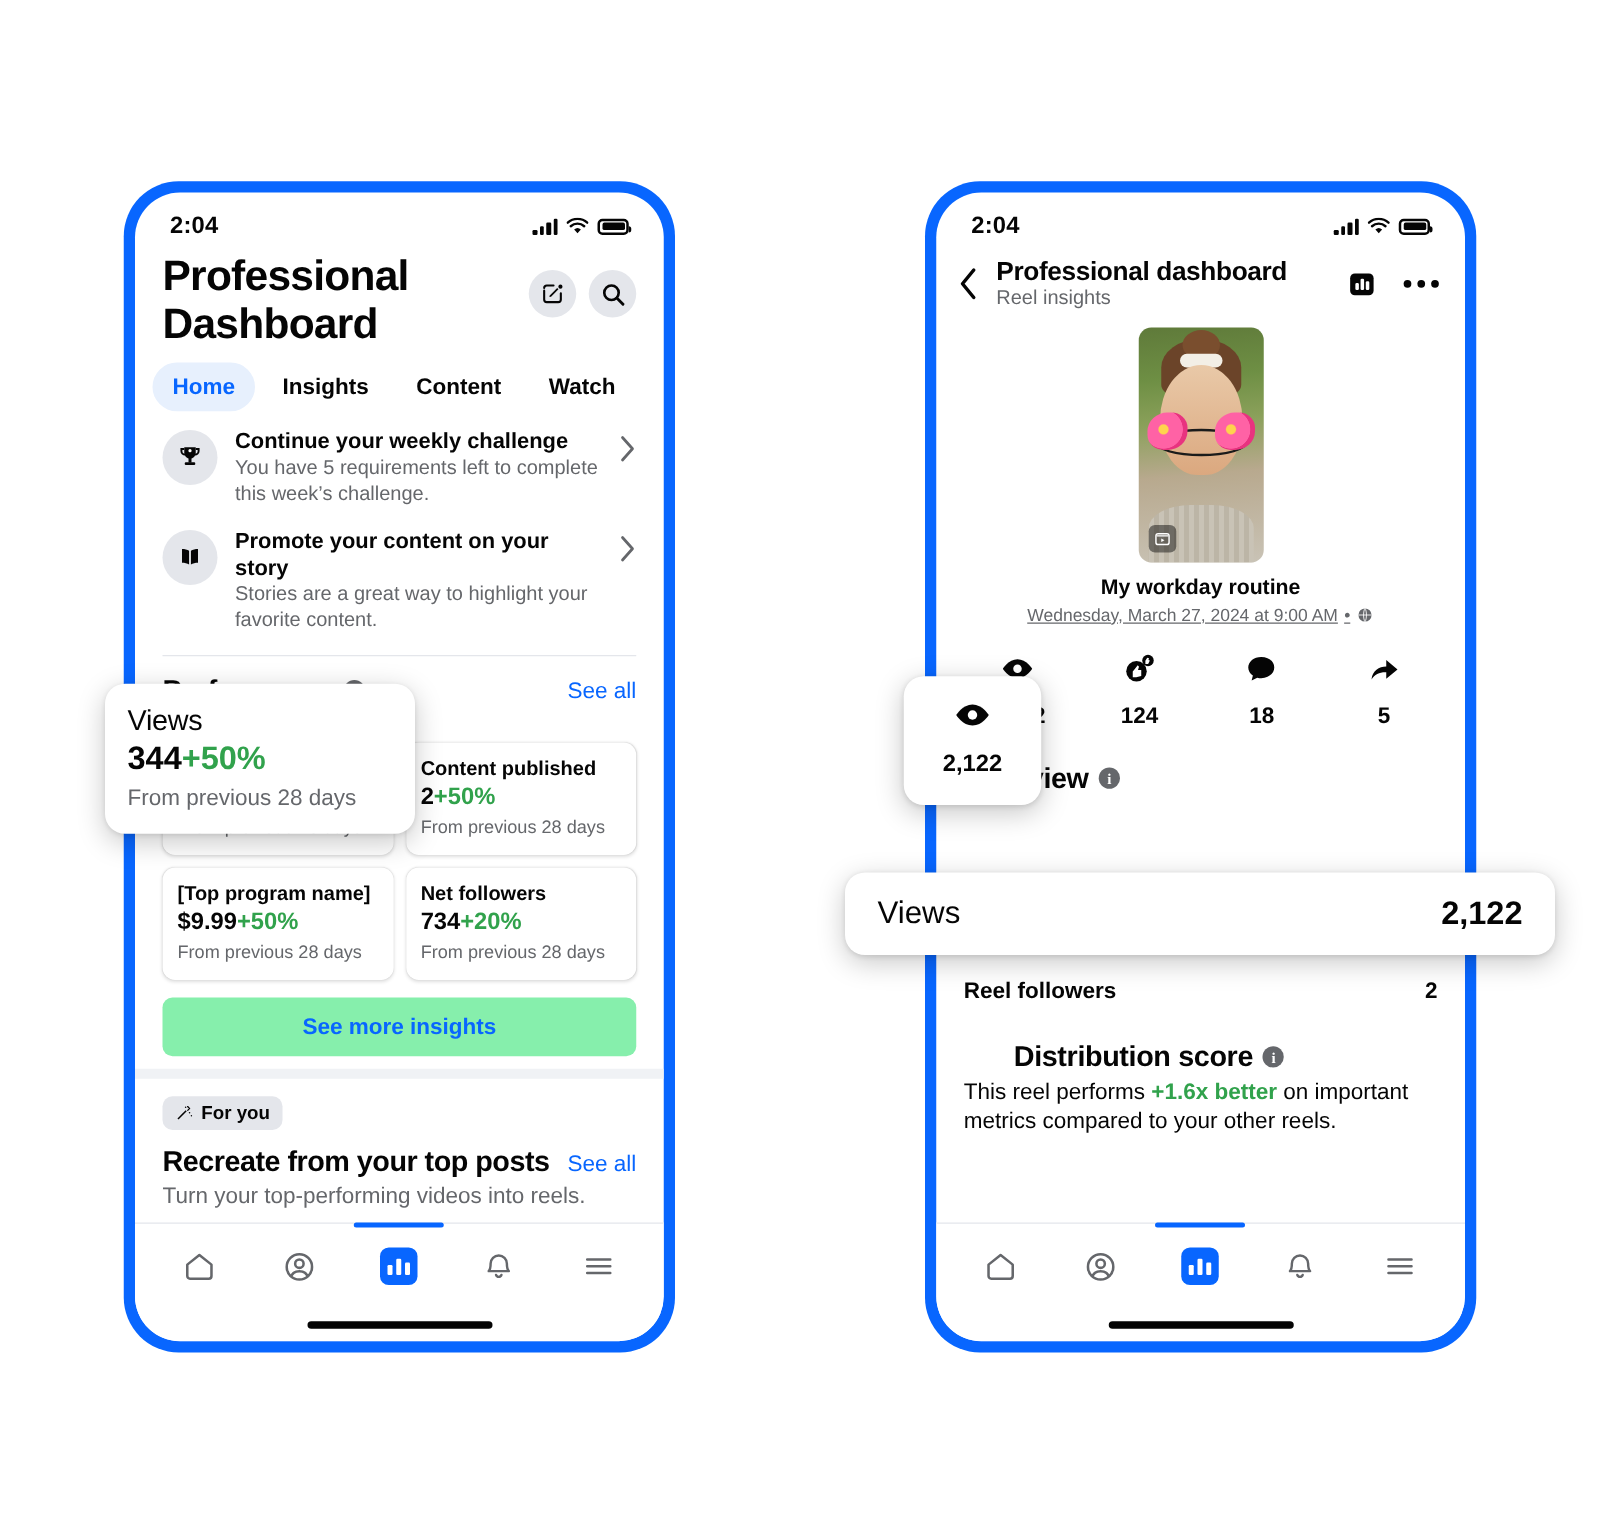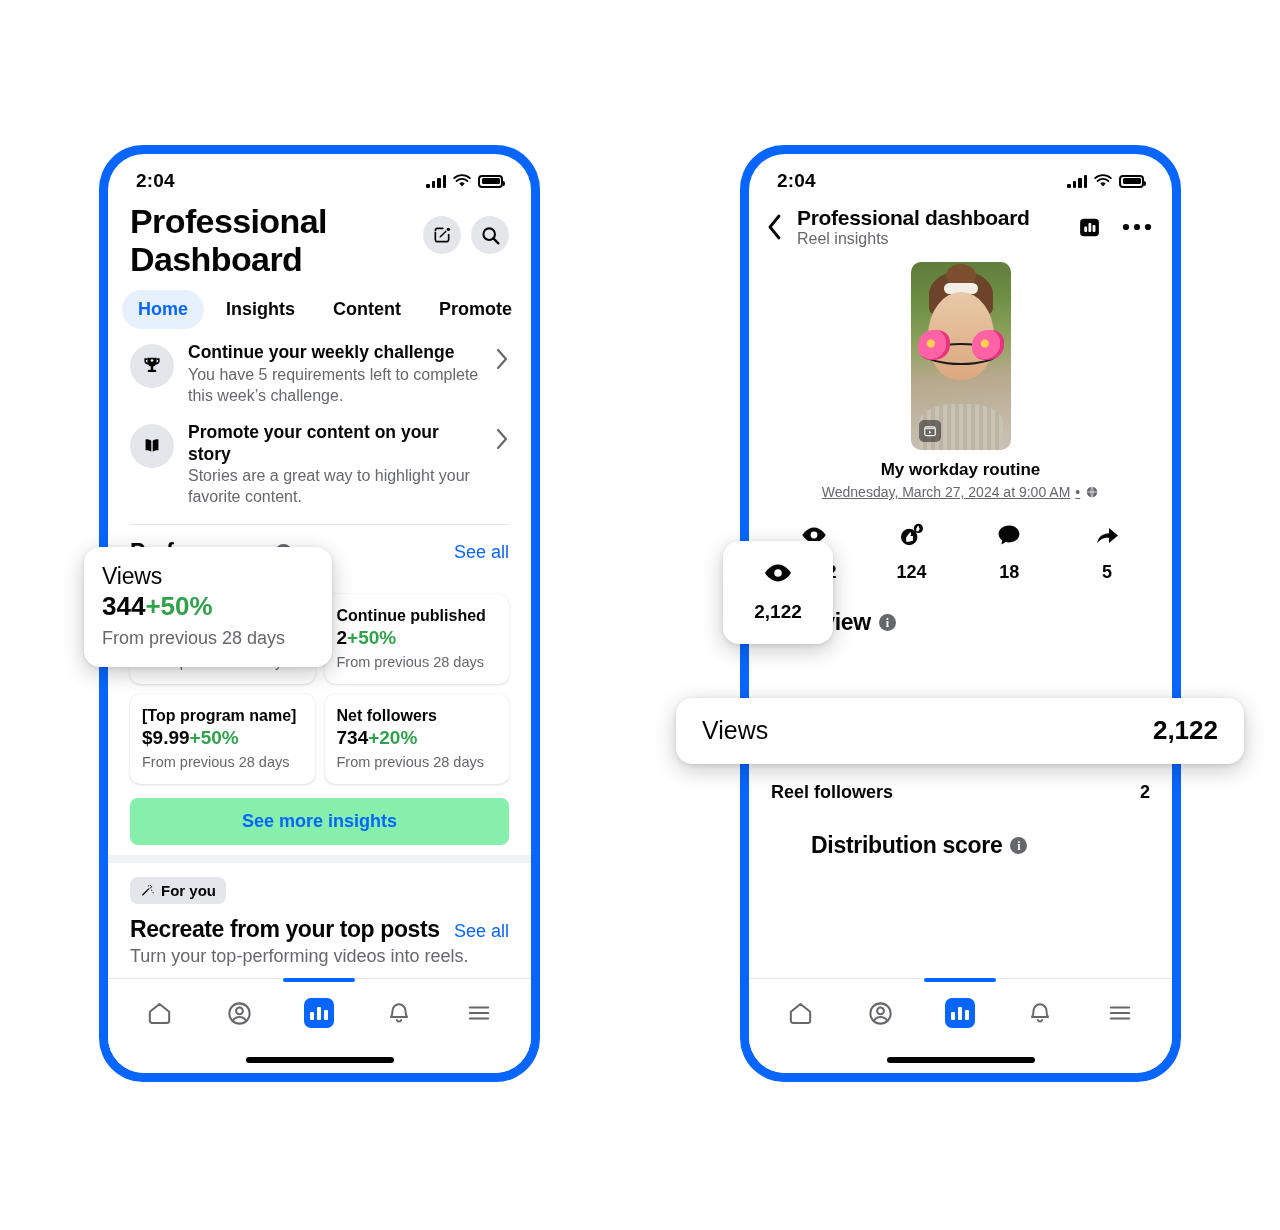--- a/index.html
+++ b/index.html
@@ -313,21 +313,21 @@
               <path d="M15.4 15.4 21 21" stroke="#050505" stroke-width="2.6" stroke-linecap="round"></path>
             </svg>
           </div>
         </div>
       </div>
 
       <div class="tabs">
         <div class="tab active">Home</div>
         <div class="tab">Insights</div>
         <div class="tab">Content</div>
-        <div class="tab">Promote</div>
+        <div class="tab">Watch</div>
         <div class="tab">M</div>
       </div>
 
       <div class="list-rows">
         <div class="list-row">
           <div class="row-ic">
             <svg width="22" height="22" viewBox="0 0 24 24">
               <path d="M7 3h10v5a5 5 0 0 1-10 0z" fill="#050505"></path>
               <path d="M7 4.5H4.5v1.8A3.2 3.2 0 0 0 7.7 9.5M17 4.5h2.5v1.8a3.2 3.2 0 0 1-3.2 3.2" stroke="#050505" stroke-width="1.7" fill="none"></path>
               <rect x="10.7" y="12.4" width="2.6" height="4" fill="#050505"></rect>
@@ -375,21 +375,21 @@
       </div>
       <div class="sect-sub">Last 28 days</div>
 
       <div class="cards-grid">
         <div class="stat-card">
           <div class="stat-label">Views</div>
           <div class="stat-value"><span>344</span><span class="stat-delta">+50%</span></div>
           <div class="stat-foot">From previous 28 days</div>
         </div>
         <div class="stat-card">
-          <div class="stat-label">Continue published</div>
+          <div class="stat-label">Content published</div>
           <div class="stat-value"><span>2</span><span class="stat-delta">+50%</span></div>
           <div class="stat-foot">From previous 28 days</div>
         </div>
         <div class="stat-card">
           <div class="stat-label">[Top program name]</div>
           <div class="stat-value"><span>$9.99</span><span class="stat-delta">+50%</span></div>
           <div class="stat-foot">From previous 28 days</div>
         </div>
         <div class="stat-card">
           <div class="stat-label">Net followers</div>
@@ -600,20 +600,23 @@
         <div class="ov-row">
           <span class="k">Reel followers</span>
           <span class="v">2</span>
         </div>
       </div>
 
       <div class="ds-head">
         <h2>Distribution score</h2>
         <span class="info-dot">i</span>
       </div>
+      <div class="ds-body">
+        <span>This reel performs </span><span class="ds-hl">+1.6x better</span><span> on important metrics compared to your other reels.</span>
+      </div>
 
       <div class="bottom-nav">
         <div class="nav-items">
           <div class="nav-item">
             <svg width="27" height="27" viewBox="0 0 24 24">
               <path d="M3.4 10.4 12 3.6l8.6 6.8v8.1a1.9 1.9 0 0 1-1.9 1.9H5.3a1.9 1.9 0 0 1-1.9-1.9z" stroke="#65676b" stroke-width="1.8" fill="none" stroke-linejoin="round"></path>
             </svg>
           </div>
           <div class="nav-item">
             <svg width="27" height="27" viewBox="0 0 24 24">

